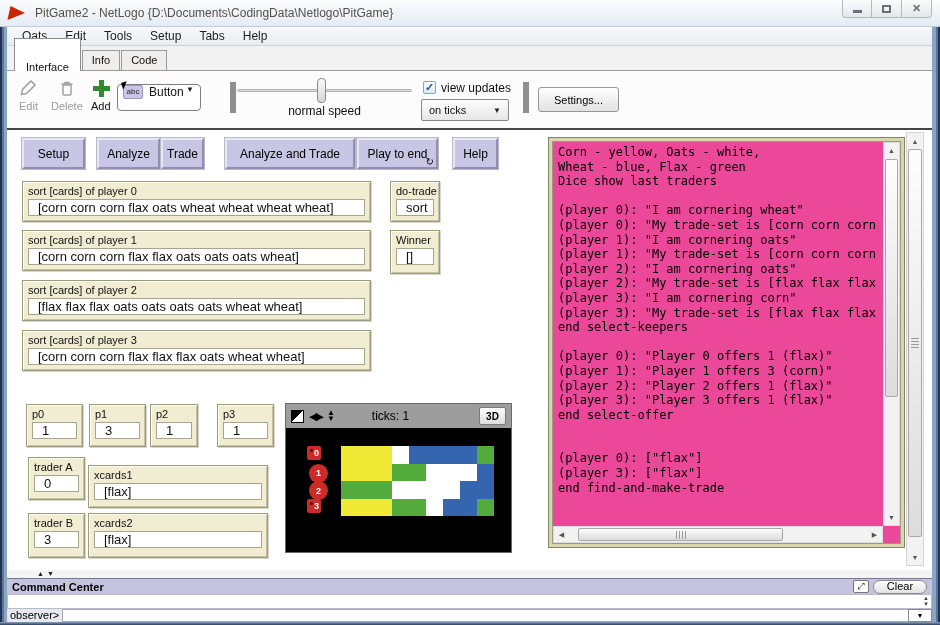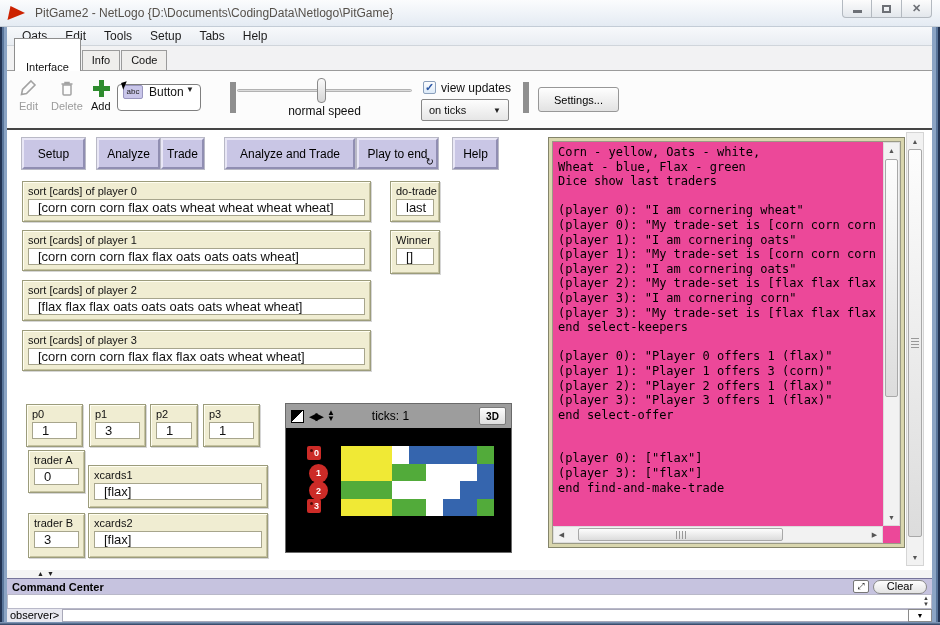--- a/index.html
+++ b/index.html
@@ -269,21 +269,21 @@
     <div class="nl-btn" style="left:446px;top:8px;width:45px;height:31px">
         <span>Help</span>
       </div>
 
     <div class="monitor" style="left:15px;top:51px;width:349px;height:41px">
       <div class="mlabel">sort [cards] of player 0</div>
       <div class="mvalue">[corn corn corn flax oats wheat wheat wheat wheat]</div>
     </div>
     <div class="monitor" style="left:383px;top:51px;width:50px;height:41px">
       <div class="mlabel">do-trade</div>
-      <div class="mvalue">last</div>
+      <div class="mvalue">sort</div>
     </div>
     <div class="monitor" style="left:15px;top:100px;width:349px;height:41px">
       <div class="mlabel">sort [cards] of player 1</div>
       <div class="mvalue">[corn corn corn flax flax oats oats oats wheat]</div>
     </div>
     <div class="monitor" style="left:383px;top:100px;width:50px;height:44px">
       <div class="mlabel">Winner</div>
       <div class="mvalue">[]</div>
     </div>
     <div class="monitor" style="left:15px;top:150px;width:349px;height:41px">
@@ -300,26 +300,26 @@
       <div class="mvalue">1</div>
     </div>
     <div class="monitor" style="left:82px;top:274px;width:57px;height:43px">
       <div class="mlabel">p1</div>
       <div class="mvalue">3</div>
     </div>
     <div class="monitor" style="left:143px;top:274px;width:48px;height:43px">
       <div class="mlabel">p2</div>
       <div class="mvalue">1</div>
     </div>
-    <div class="monitor" style="left:196px;top:274px;width:57px;height:43px">
+    <div class="monitor" style="left:210px;top:274px;width:57px;height:43px">
       <div class="mlabel">p3</div>
       <div class="mvalue">1</div>
     </div>
 
-    <div class="monitor" style="left:21px;top:320px;width:57px;height:43px">
+    <div class="monitor" style="left:21px;top:327px;width:57px;height:43px">
       <div class="mlabel">trader A</div>
       <div class="mvalue">0</div>
     </div>
     <div class="monitor" style="left:81px;top:335px;width:180px;height:43px">
       <div class="mlabel">xcards1</div>
       <div class="mvalue">[flax]</div>
     </div>
     <div class="monitor" style="left:21px;top:383px;width:57px;height:45px">
       <div class="mlabel">trader B</div>
       <div class="mvalue">3</div>

